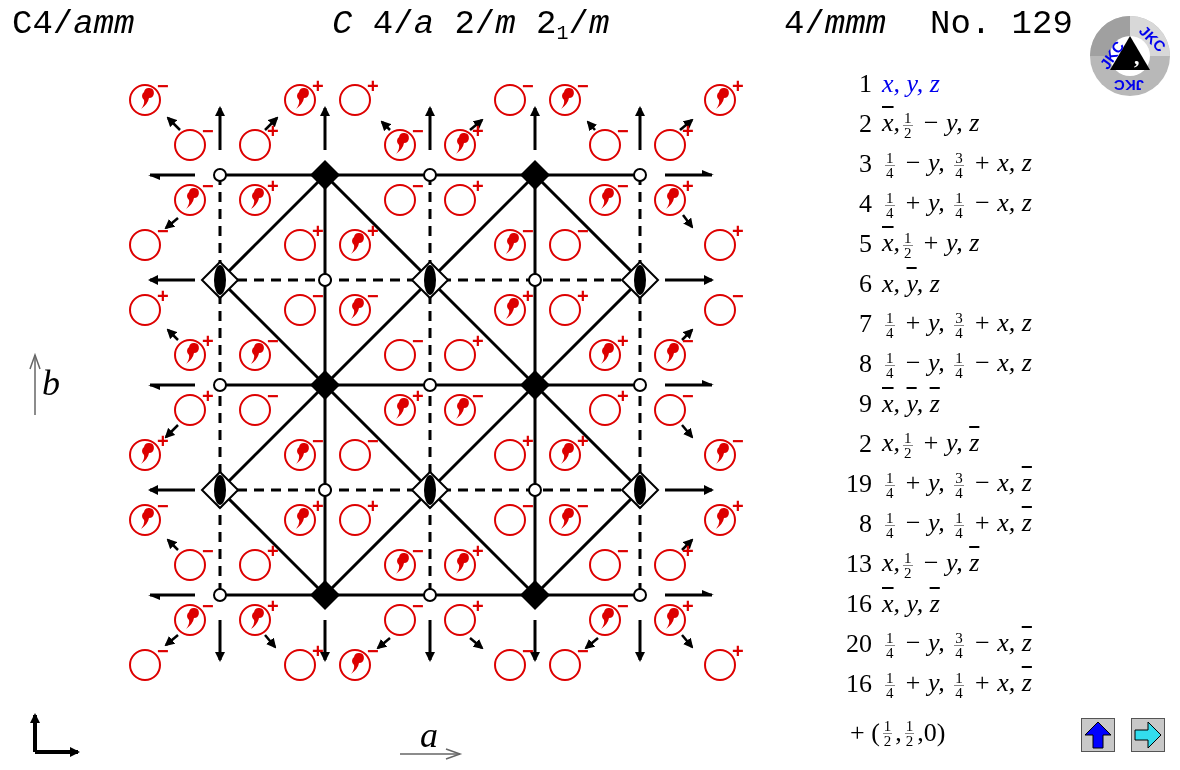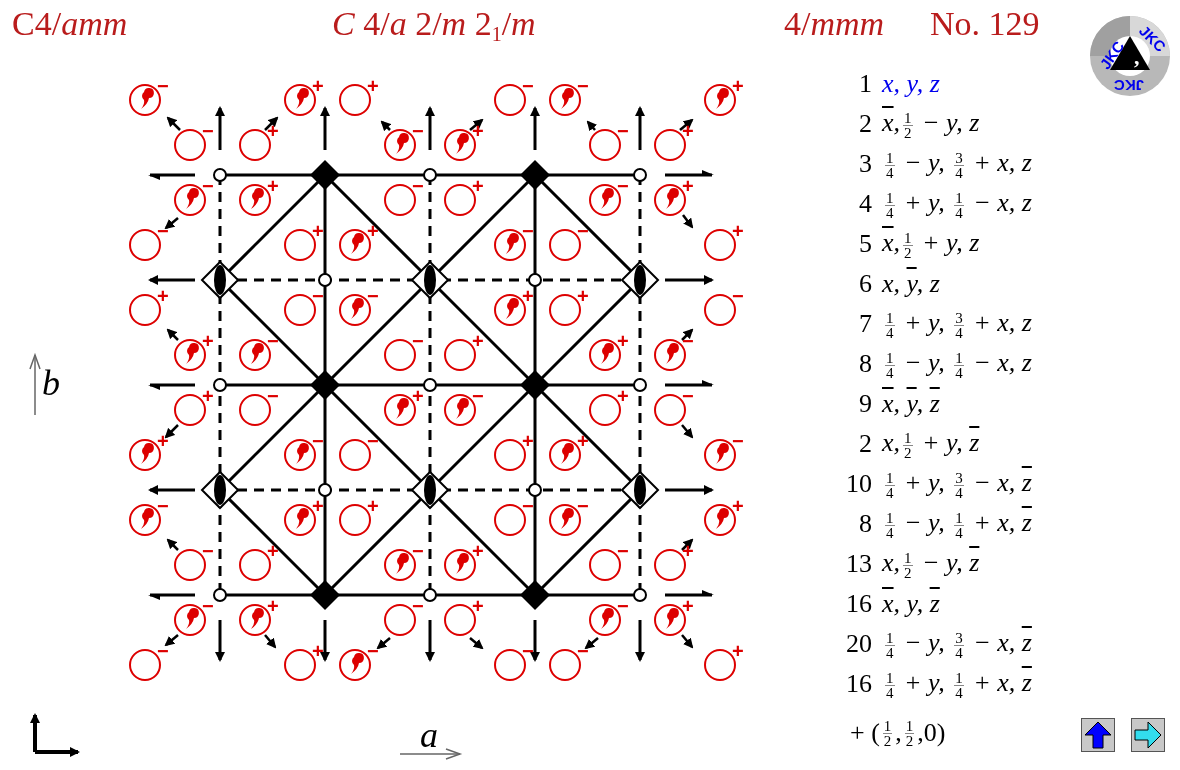--- a/index.html
+++ b/index.html
@@ -1,17 +1,17 @@
 <!DOCTYPE html>
 <html><head>
 <meta charset="utf-8">
 <style>
   html, body { margin:0; padding:0; background:#ffffff; }
   body { width:1180px; height:770px; position:relative; overflow:hidden; font-family:"Liberation Serif", serif; }
-  .hdr { position:absolute; top:2px; font-size:34px; color:#b91c1c; line-height:44px; white-space:nowrap; }
+  .hdr { position:absolute; top:2px; font-size:34px; color:#000000; line-height:44px; white-space:nowrap;font-family:Liberation Mono, monospace; }
   .hdr i { font-style:italic; }
   .hdr sub { font-size:20px; vertical-align:-6px; }
   #diagram { position:absolute; left:0; top:0; }
   .ops { position:absolute; left:832px; top:64px; width:250px; }
   .op { height:40px; display:flex; align-items:center; font-size:26px; color:#000; white-space:nowrap; }
   .op .num { width:40px; text-align:right; margin-right:10px; font-style:normal; }
   .op .expr { font-style:italic; }
   .op.first .expr { color:#0000ee; }
   .frac { display:inline-flex; flex-direction:column; align-items:center; font-size:15px; line-height:14px; vertical-align:middle; margin:0 3px; font-style:normal; }
   .frac .bar { border-bottom:1px solid #888; padding:0 1px; }
@@ -590,21 +590,21 @@
       <span class="expr"><span class="ov">x</span>, <span class="ov">y</span>, <span class="ov">z</span></span>
     </div>
     <div class="op">
       <span class="num">2</span>
       <span class="expr">x,<span class="frac">
           <span class="bar">1</span>
           <span>2</span>
         </span> + y, <span class="ov">z</span></span>
     </div>
     <div class="op">
-      <span class="num">10</span>
+      <span class="num">19</span>
       <span class="expr"><span class="frac">
           <span class="bar">1</span>
           <span>4</span>
         </span> + y, <span class="frac">
           <span class="bar">3</span>
           <span>4</span>
         </span> − x, <span class="ov">z</span></span>
     </div>
     <div class="op">
       <span class="num">8</span>

